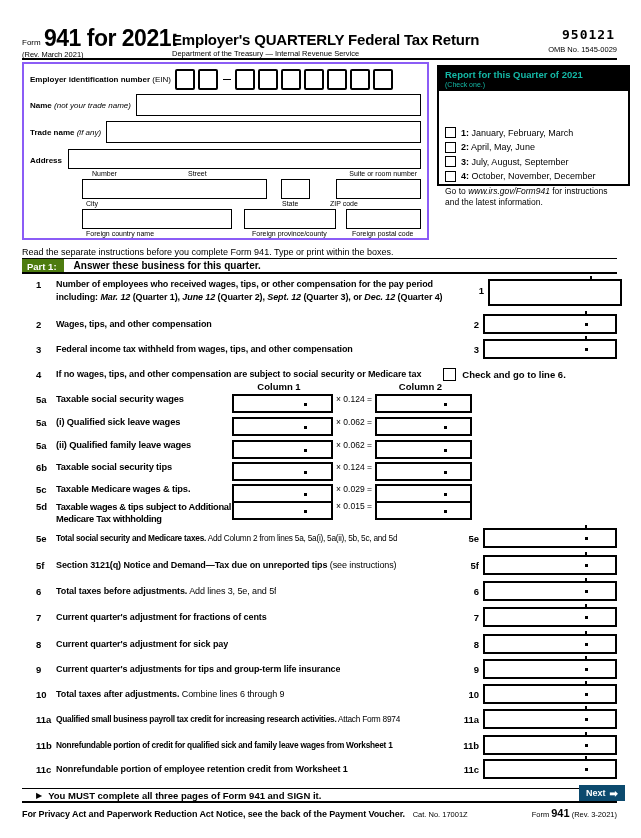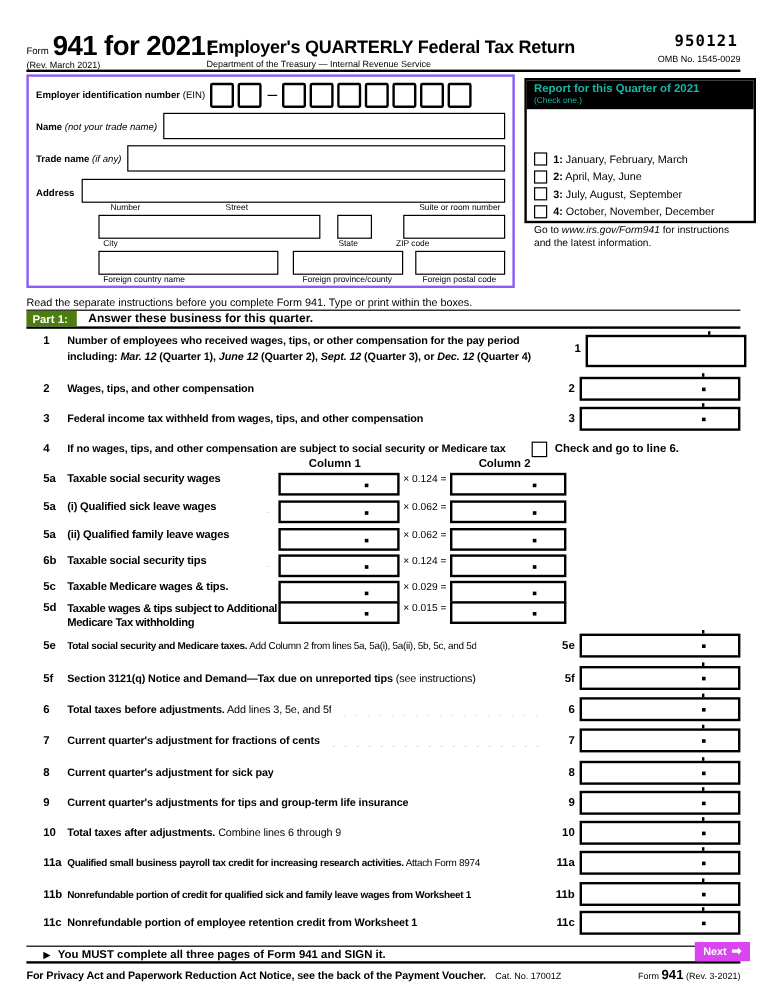--- a/index.html
+++ b/index.html
@@ -102,21 +102,21 @@
   .mult { flex:none; width:42px; text-align:center; font-size:8.5px; }
   .c2box { flex:none; width:97px; height:19px; border:2px solid #000; position:relative; background:#fff; }
   .t5d { height:32px; }
   .t5d .tlbl { width:176px; line-height:1.3; letter-spacing:-0.3px; }
   .t5d .tdots { width:0; }
 
   
   .must-row { position:absolute; left:22px; right:24px; top:788px; height:15px; border-top:1.5px solid #000; border-bottom:2.5px solid #000; display:flex; align-items:center; }
   .must-pointer { font-size:8px; margin-left:14px; }
   .must-text { font-size:9.5px; font-weight:bold; margin-left:6px; }
-  .next-badge { position:absolute; right:-8px; top:-4px; background:#d946ef; color:#fff; height:16px; display:flex; align-items:center; padding:0 7px; font-size:9px; font-weight:bold; }
+  .next-badge { position:absolute; right:-8px; top:-4px; background:#0c4a6e; color:#fff; height:16px; display:flex; align-items:center; padding:0 7px; font-size:9px; font-weight:bold; }
   .next-arrow { margin-left:4px; font-size:10px; }
   .bottom-row { position:absolute; left:22px; right:24px; top:807px; display:flex; align-items:baseline; }
   .privacy { font-size:9px; font-weight:bold; letter-spacing:-0.1px; }
   .catno { font-size:7.5px; margin-left:auto; }
   .formref { margin-left:64px; font-size:7.5px; white-space:nowrap; }
   .formref .f941 { font-size:11px; font-weight:bold; }
 </style>
 </head>
 <body>
 

